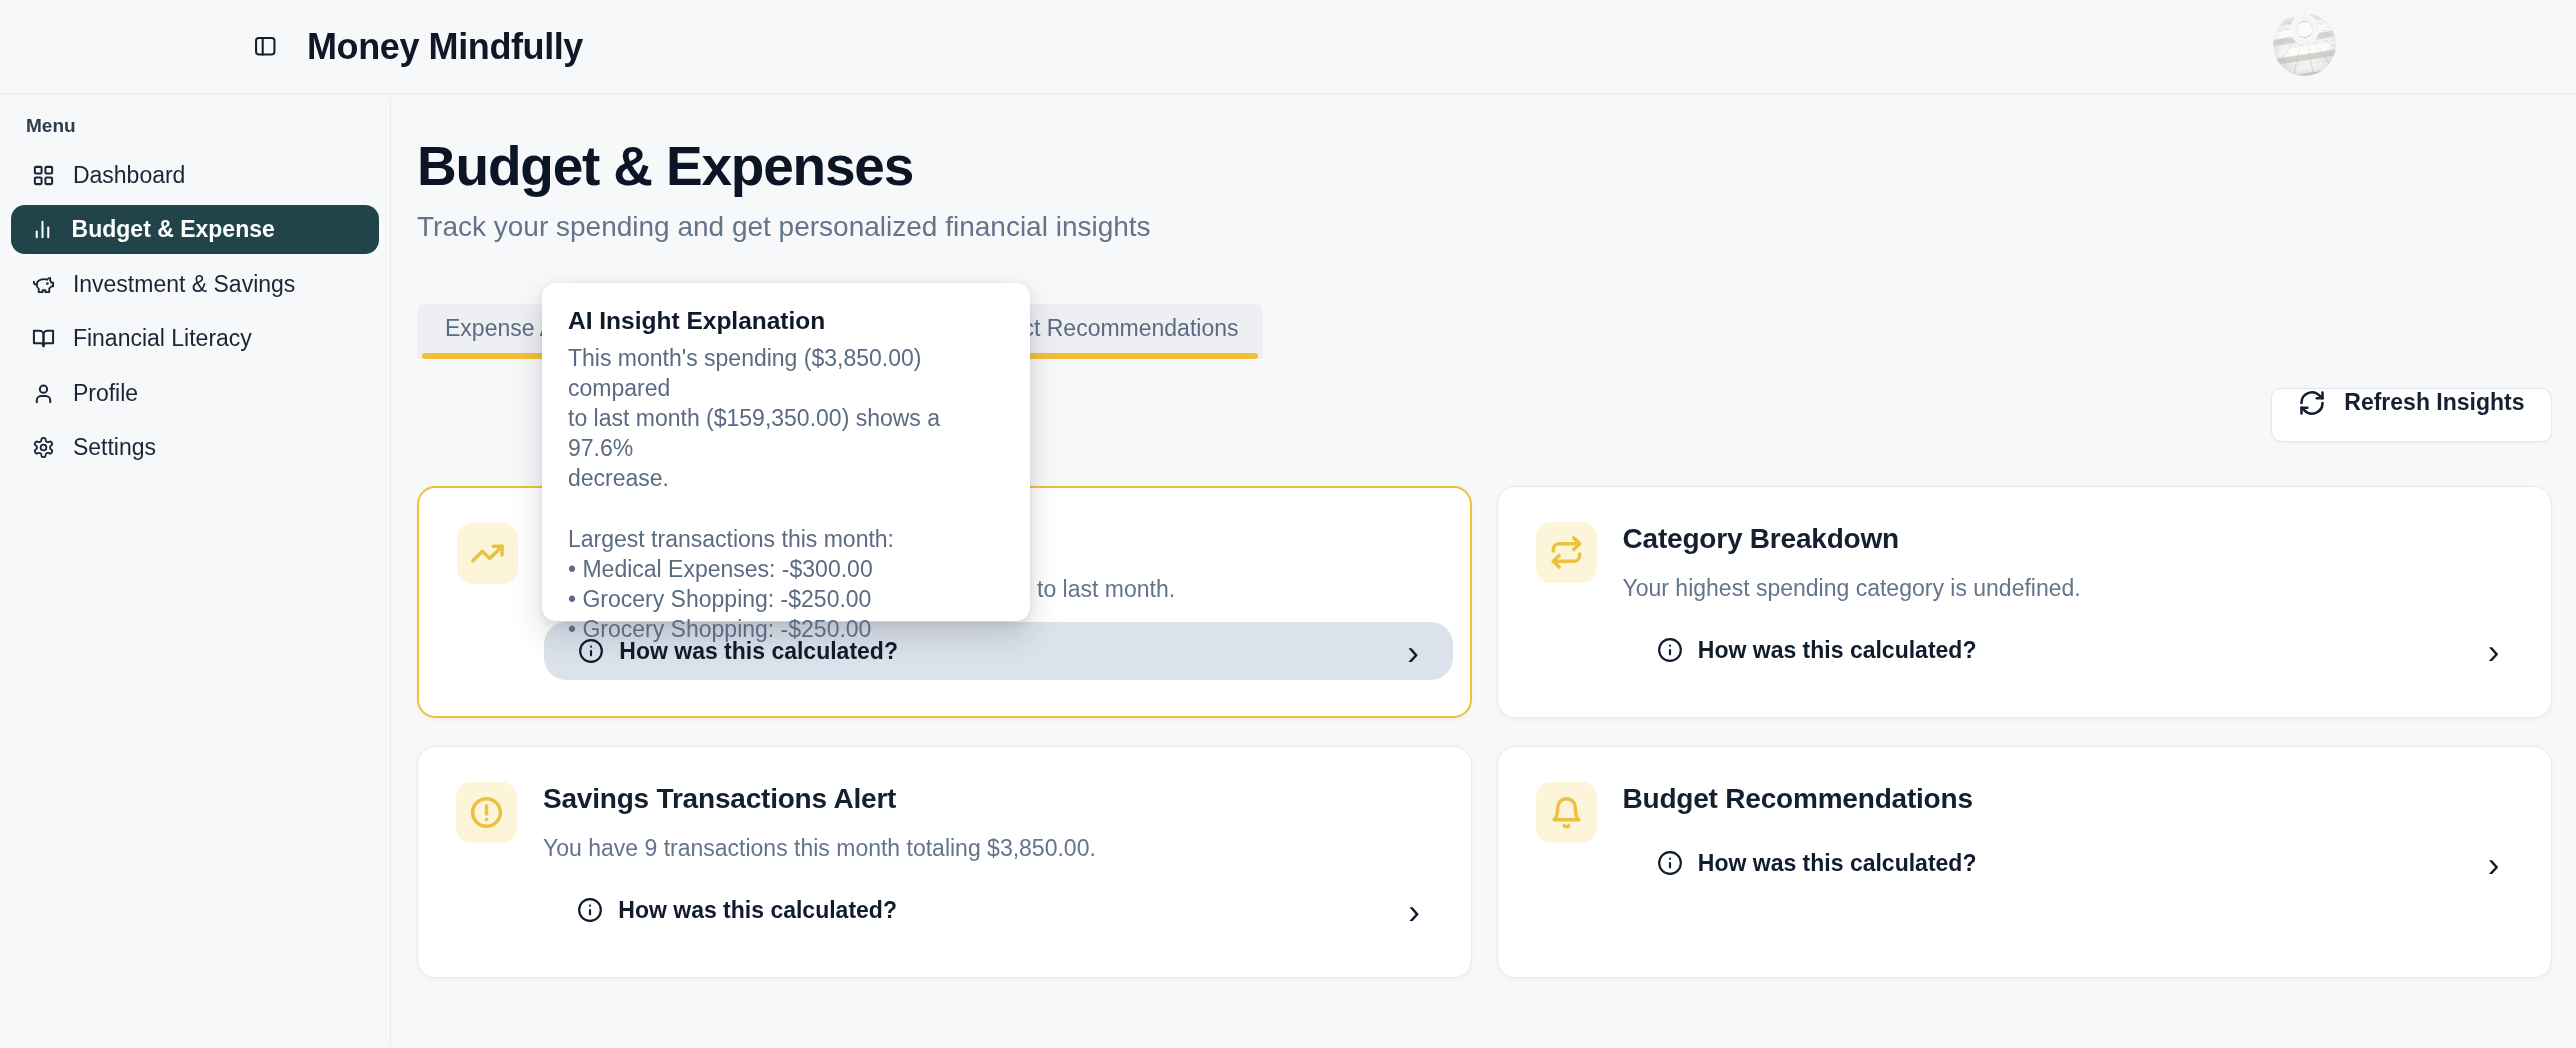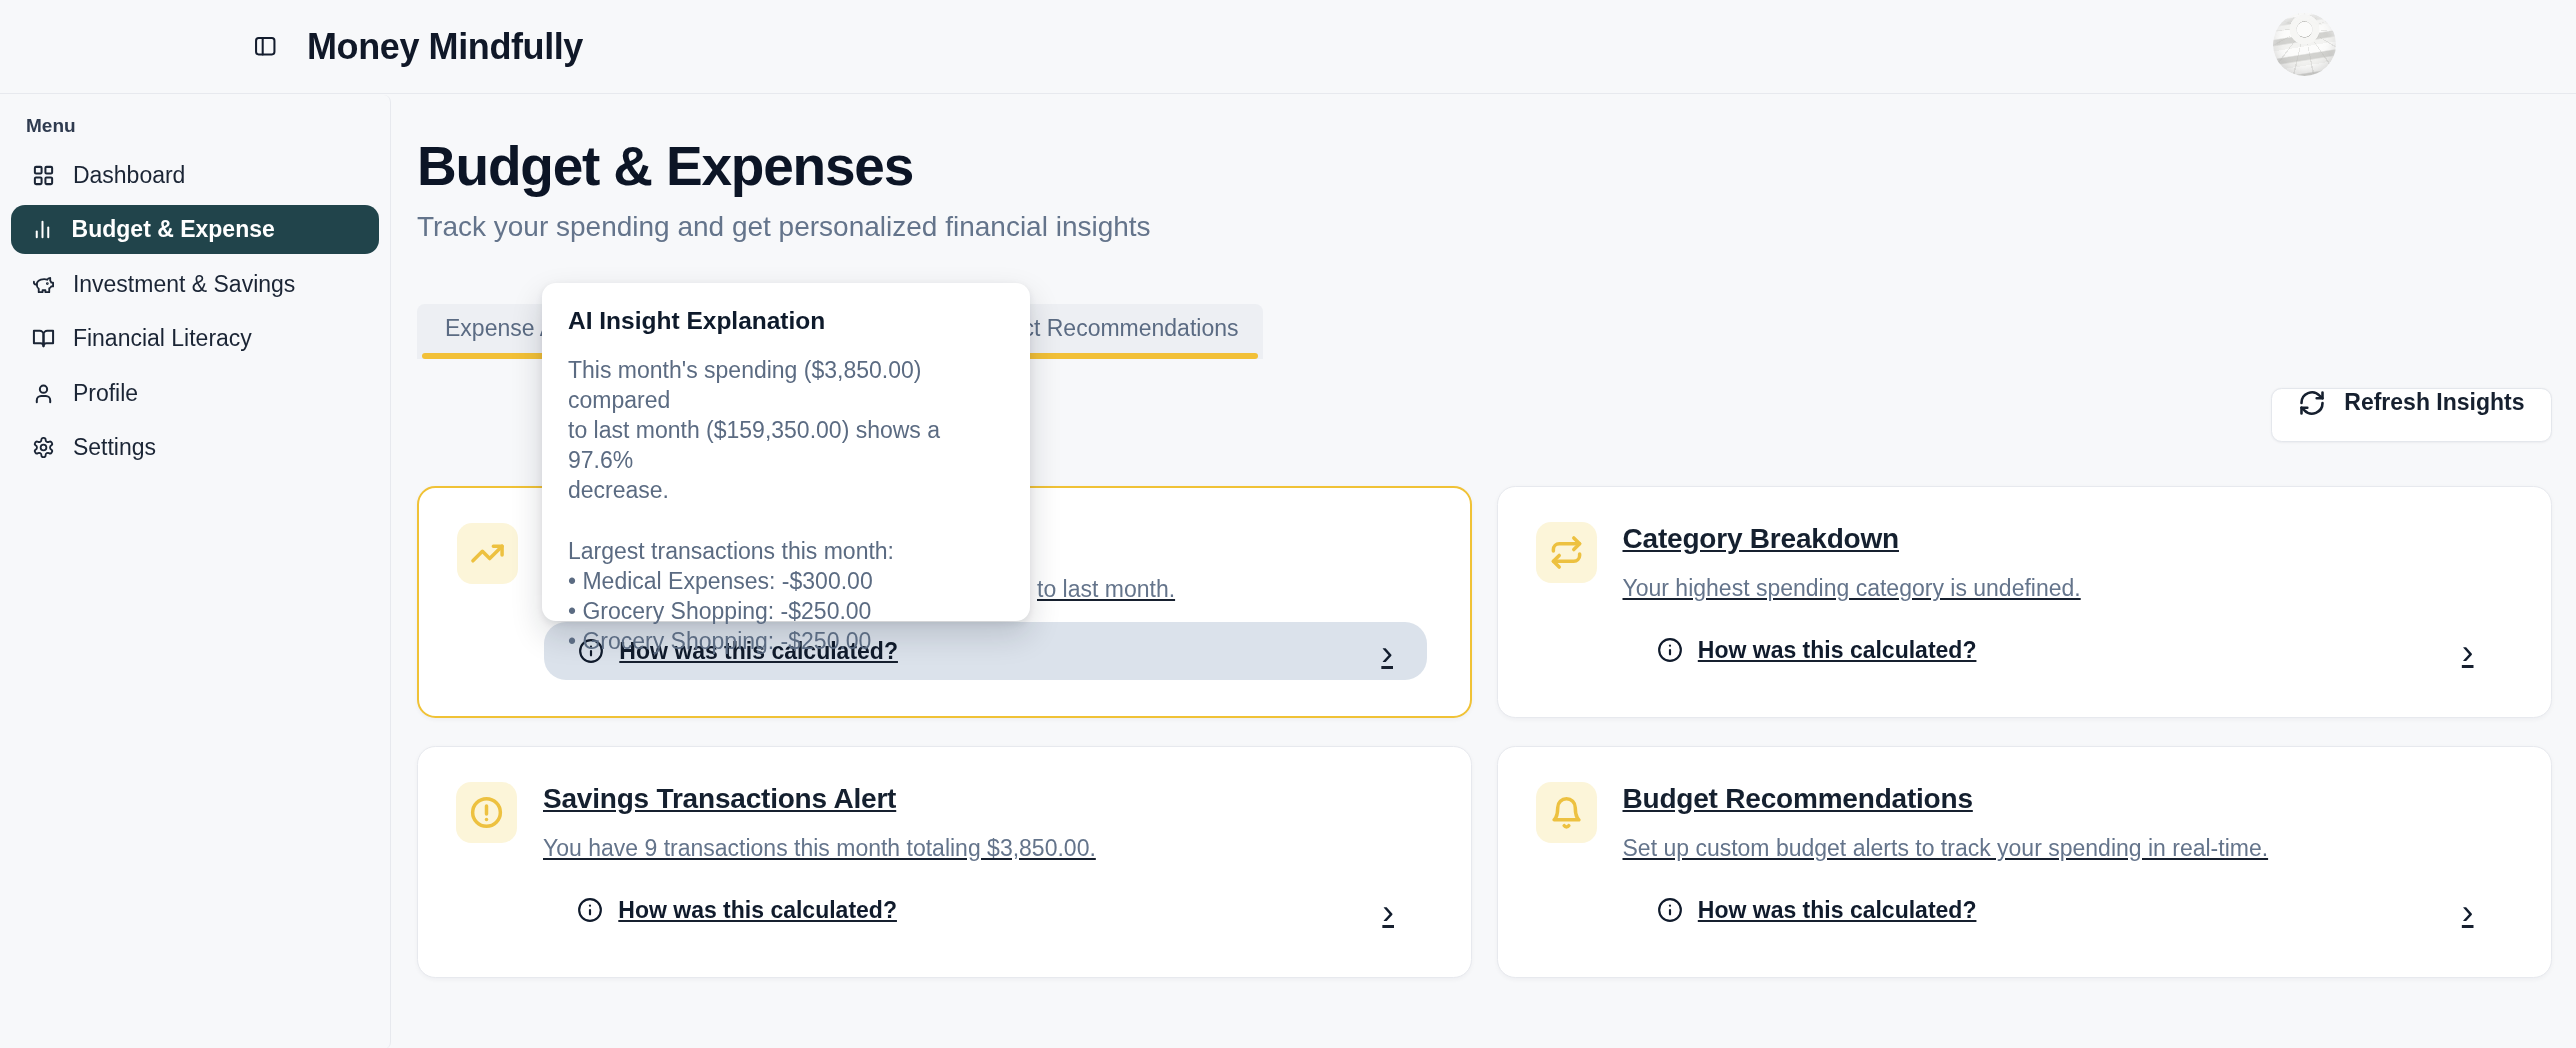--- a/index.html
+++ b/index.html
@@ -126,23 +126,22 @@
     display: grid;
     grid-template-columns: 1fr 1fr;
     gap: 28px 24.5px;
   }
   .card {
     position: relative;
     min-height: 232px;
     background: #ffffff;
     border: 1.5px solid #e7e9ee;
     border-radius: 18.4px;
-    padding: 35px 43px 31px 38px;
+    padding: 35px 17px 31px 38px;
     box-shadow: 0 1.5px 4.6px rgba(16,24,40,0.04);
-    text-decoration: underline;
   }
   .card.accent { border: 2.3px solid #f0c236; }
   .card-badge {
     position: absolute; left: 38px; top: 35px;
     width: 61px; height: 61px; border-radius: 15.3px;
     background: #fcf5d9;
     display: flex; align-items: center; justify-content: center;
     color: #edc140;
   }
   .card-content { margin-left: 87px; }
@@ -177,21 +176,21 @@
     width: 488px; height: 338px;
     background: #ffffff;
     border-radius: 14px;
     box-shadow: 0 14px 32px rgba(16,24,40,0.16), 0 2.3px 7.7px rgba(16,24,40,0.08);
     padding: 23px 26px;
     z-index: 20;
   }
   .tt-title {
     font-size: 24.5px; line-height: 29px; font-weight: 800; color: #0e1a2b;
   }
-  .tt-body { margin-top: 20px; }
+  .tt-body { margin-top: 8px; }
   .tt-line { font-size: 23px; line-height: 30px; color: #5b6b82; }
   .tt-list { margin-top: 31px; }
 </style>
 </head>
 <body>
 
 <div class="header">
   <button class="panel-btn">
     <span>
       <svg width="24.5" height="24.5" viewBox="0 0 24 24" fill="none" stroke="currentColor" stroke-width="2" stroke-linecap="round" stroke-linejoin="round">
@@ -375,21 +374,20 @@
 
     <div class="card">
       <div class="card-badge">
         <svg width="35" height="35" viewBox="0 0 24 24" fill="none" stroke="currentColor" stroke-width="2.4" stroke-linecap="round" stroke-linejoin="round">
           <path d="M6 8.5a6 6 0 0 1 12 0c0 6.5 2.5 8.5 2.5 8.5h-17S6 15 6 8.5"></path>
             <path d="M10.4 21a1.9 1.9 0 0 0 3.2 0"></path>
         </svg>
       </div>
       <div class="card-content">
         <div class="card-title">Budget Recommendations</div>
-        <div class="card-desc">Set up custom budget alerts to track your spending in real-time.</div>
         <div class="card-link-row">
           <span class="info-ic">
             <svg width="26" height="26" viewBox="0 0 24 24" fill="none" stroke="currentColor" stroke-width="2" stroke-linecap="round" stroke-linejoin="round">
               <circle cx="12" cy="12" r="10"></circle>
                 <path d="M12 16v-4"></path>
                 <path d="M12 8h.01"></path>
             </svg>
           </span>
           <span class="row-label">How was this calculated?</span>
           <span class="row-chevron">›</span>

